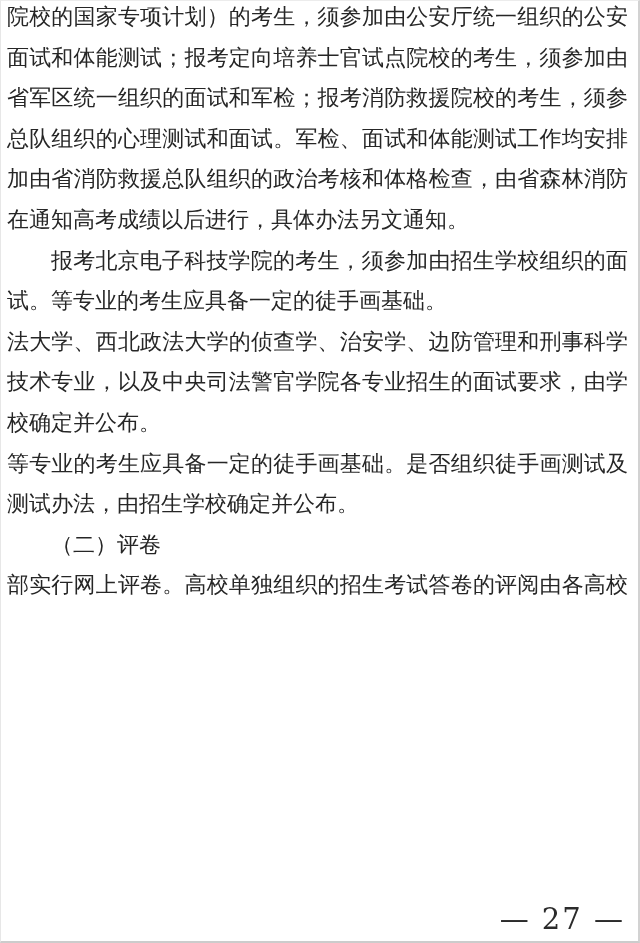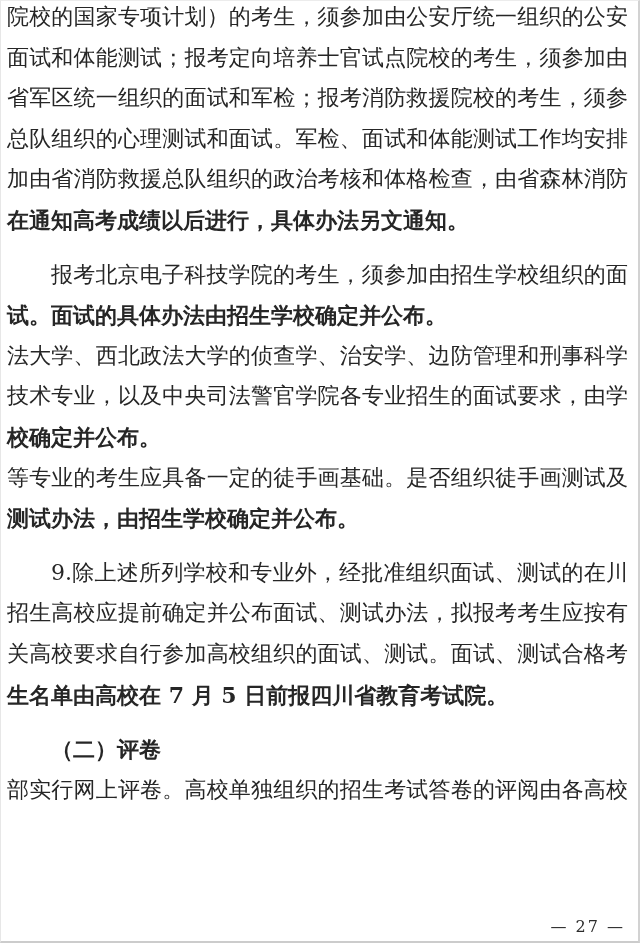--- a/index.html
+++ b/index.html
@@ -32,31 +32,29 @@
   }
   .para { margin: 0; padding: 0; }
   .line {
     text-align: justify;
     text-align-last: justify;
     text-justify: inter-character;
   }
   .line.end {
     text-align: left;
     text-align-last: left;
-    font-weight: bold;
   }
   .line.indent {
     padding-left: 44px;
-    margin-top: 14px;
   }
   .footer {
     position: absolute;
     right: 13px;
     bottom: 5px;
-    font-size: 16px;
+    font-size: 29px;
     letter-spacing: 2px;
     color: #2b2b2b;
     white-space: nowrap;
   }
 </style>
 </head>
 <body>
 
 <div class="page">
   <div class="content">
@@ -65,40 +63,34 @@
       <div class="line">院校的国家专项计划）的考生，须参加由公安厅统一组织的公安</div>
       <div class="line">面试和体能测试；报考定向培养士官试点院校的考生，须参加由</div>
       <div class="line">省军区统一组织的面试和军检；报考消防救援院校的考生，须参</div>
       <div class="line">总队组织的心理测试和面试。军检、面试和体能测试工作均安排</div>
       <div class="line">加由省消防救援总队组织的政治考核和体格检查，由省森林消防</div>
       <div class="line end">在通知高考成绩以后进行，具体办法另文通知。</div>
     </div>
 
     <div class="para">
       <div class="line indent">报考北京电子科技学院的考生，须参加由招生学校组织的面</div>
-      <div class="line end">试。面试的具体办法由招生学校确定并公布。</div>
+      <div class="line end">试。等专业的考生应具备一定的徒手画基础。</div>
     </div>
 
     <div class="para">
       <div class="line">法大学、西北政法大学的侦查学、治安学、边防管理和刑事科学</div>
       <div class="line">技术专业，以及中央司法警官学院各专业招生的面试要求，由学</div>
       <div class="line end">校确定并公布。</div>
     </div>
 
     <div class="para">
       <div class="line">等专业的考生应具备一定的徒手画基础。是否组织徒手画测试及</div>
       <div class="line end">测试办法，由招生学校确定并公布。</div>
     </div>
 
-    <div class="para">
-      <div class="line indent">9.除上述所列学校和专业外，经批准组织面试、测试的在川</div>
-      <div class="line">招生高校应提前确定并公布面试、测试办法，拟报考考生应按有</div>
-      <div class="line">关高校要求自行参加高校组织的面试、测试。面试、测试合格考</div>
-      <div class="line end">生名单由高校在 7 月 5 日前报四川省教育考试院。</div>
-    </div>
 
     <div class="para">
       <div class="line end indent">（二）评卷</div>
     </div>
 
     <div class="para">
       <div class="line">部实行网上评卷。高校单独组织的招生考试答卷的评阅由各高校</div>
     </div>
 
   </div>

